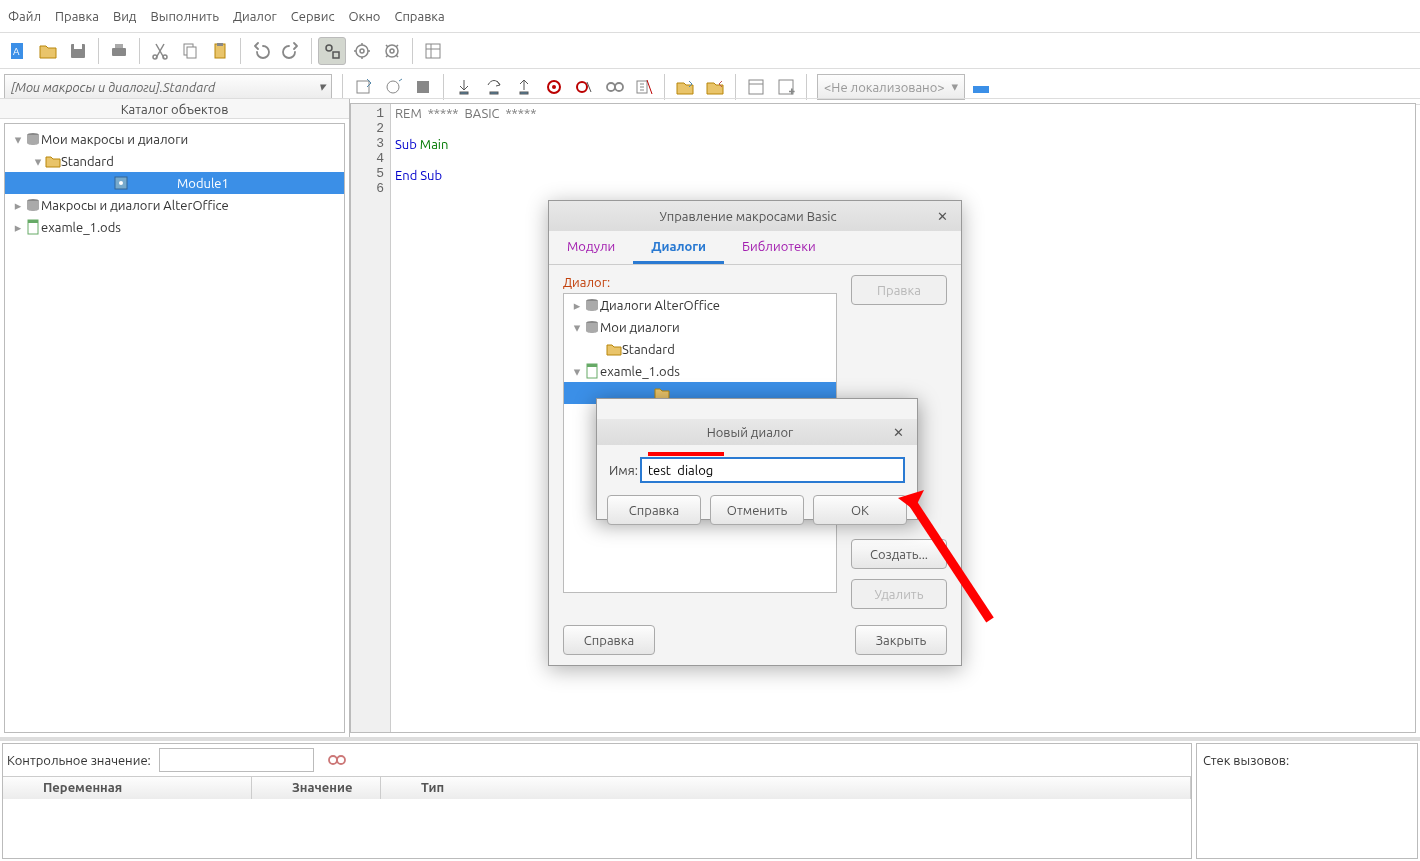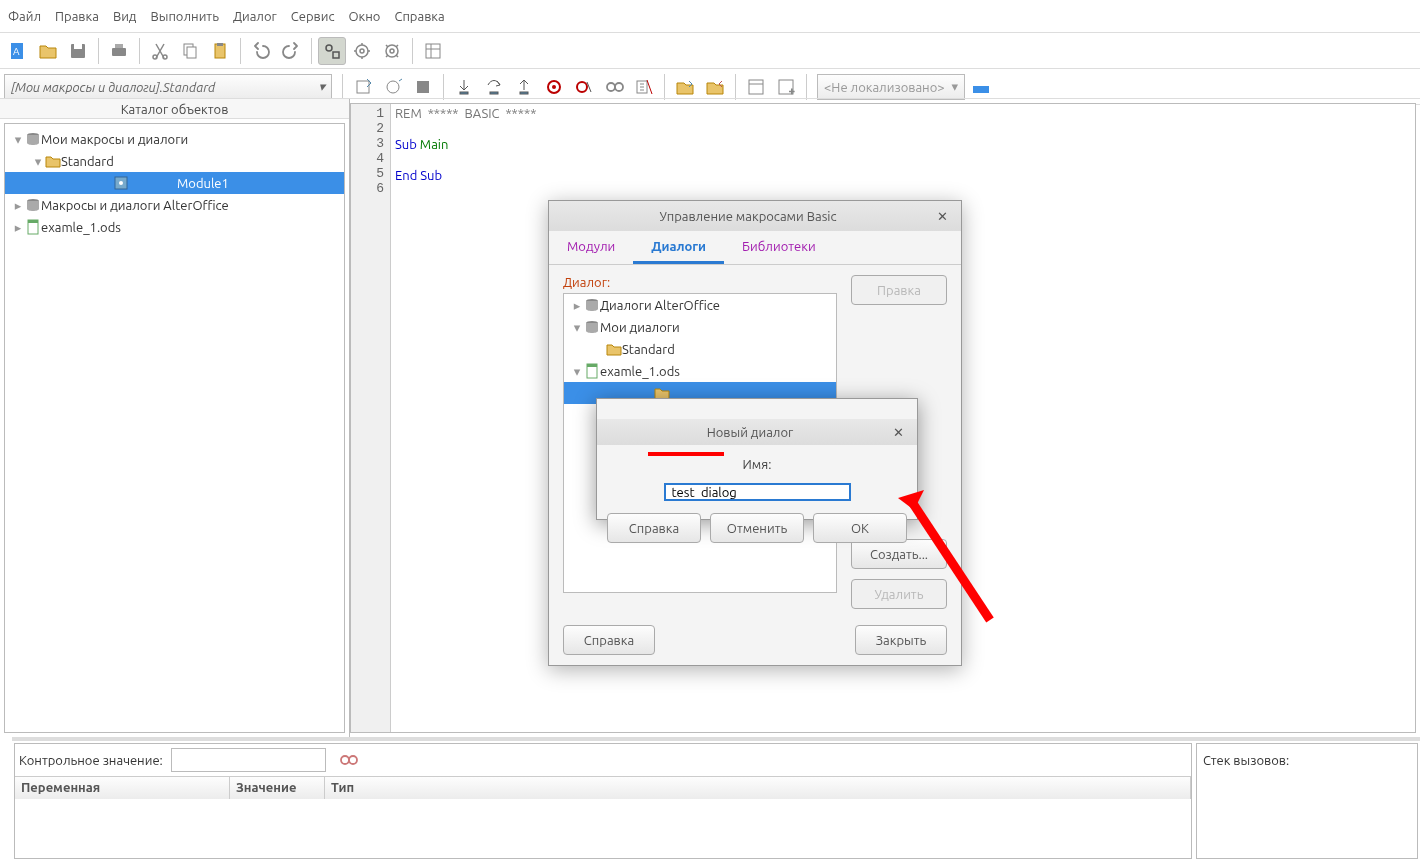--- a/index.html
+++ b/index.html
@@ -35,27 +35,27 @@
   
   
   .editor-wrap { flex:1; position:relative; border:1px solid #bbb; margin:4px 4px 4px 0;}
   .gutter { position:absolute; left:0; top:0; bottom:0; width:40px; background:#f0f0f0; border-right:1px solid #ccc; text-align:right; padding:2px 6px 0 0; font-family:Consolas,"Liberation Mono",monospace; font-size:13px; color:#666;}
   .code { position:absolute; left:40px; right:0; top:0; bottom:0; background:#fff; font-family:Consolas,"Liberation Mono",monospace; font-size:13px; white-space:pre; padding:2px 4px;}
   .kw-gray { color:#777;}
   .kw-blue { color:#0000cc;}
   .kw-green { color:#007800;}
   
   
-  .debug-row { position:absolute; left:12px; right:0; bottom:0; height:124px; display:flex; border-top:4px solid #ddd;}
+  .debug-row { position:absolute; left:0; right:0; bottom:0; height:124px; display:flex; border-top:4px solid #ddd;}
   .watch-pane { flex:1; border:1px solid #bbb; margin:2px; display:flex; flex-direction:column;}
   .watch-header { height:32px; display:flex; align-items:center; padding:4px; gap:8px;}
   .watch-input { width:155px; height:24px; border:1px solid #bbb; background:#fff;}
   .watch-table { border-top:1px solid #ccc;}
   .watch-th { display:flex; background:linear-gradient(#fdfdfd,#ececec); height:22px;}
-  .watch-th div { border-right:1px solid #ccc; padding:3px 6px; font-weight:bold; color:#555;}
+  .watch-th div { border-right:1px solid #ccc; padding:3px 6px; font-weight:bold; color:#555;margin-left:34px;}
   .stack-pane { width:222px; border:1px solid #bbb; margin:2px; display:flex; flex-direction:column;}
   .stack-header { height:32px; display:flex; align-items:center; padding:6px;}
   
   
   .macro-dlg { position:absolute; left:548px; top:200px; width:414px; height:466px; background:#f4f4f4; border:1px solid #999; box-shadow:0 4px 20px rgba(0,0,0,.3);}
   .dlg-titlebar { height:30px; background:linear-gradient(#e8e8e8,#dcdcdc); display:flex; align-items:center; padding:0 10px; color:#555;}
   .dlg-titlebar .title { flex:1; text-align:center;}
   .dlg-close { width:14px; height:14px; color:#555;}
   .tabs { height:34px; display:flex; border-bottom:1px solid #ccc;}
   .tab { padding:8px 18px; color:#a21caf;}
@@ -68,21 +68,21 @@
   .macro-tree .tree-row.selected { background:#3b8fe7; color:#fff;}
   .dlg-right { width:96px; display:flex; flex-direction:column; gap:10px;}
   .dlg-btn { height:30px; border:1px solid #aaa; background:linear-gradient(#fdfdfd,#e6e6e6); border-radius:4px; color:#555; display:flex; align-items:center; justify-content:center;}
   .dlg-btn.disabled { color:#b8b8b8; background:#f0f0f0;}
   .dlg-footer { position:absolute; left:0; right:0; bottom:0; padding:10px 14px; display:flex; justify-content:space-between;}
   .dlg-footer .dlg-btn { width:92px;}
   
   
   .new-dlg { position:absolute; left:596px; top:398px; width:322px; height:122px; background:#f4f4f4; border:1px solid #999; box-shadow:0 4px 20px rgba(0,0,0,.4);}
   .new-dlg .dlg-titlebar { height:26px;margin-top:20px;}
-  .new-body { padding:12px 12px 8px; display:flex; align-items:center; gap:12px;flex-direction:column;}
+  .new-body { padding:12px 12px 8px; display:flex; align-items:center; gap:2px;}
   .new-body label { color:#444;}
   .new-body input { flex:1; height:26px; border:2px solid #2a7ad2; background:#fff; padding:0 6px; font-size:13px;}
   .red-under { position:absolute; left:648px; top:452px; width:76px; height:4px; background:red;}
   .new-footer { display:flex; justify-content:space-between; padding:4px 10px;}
   .new-footer .dlg-btn { width:94px;}
   
   
   .arrow-svg { position:absolute; left:890px; top:490px; width:110px; height:140px; pointer-events:none;}
   
   

